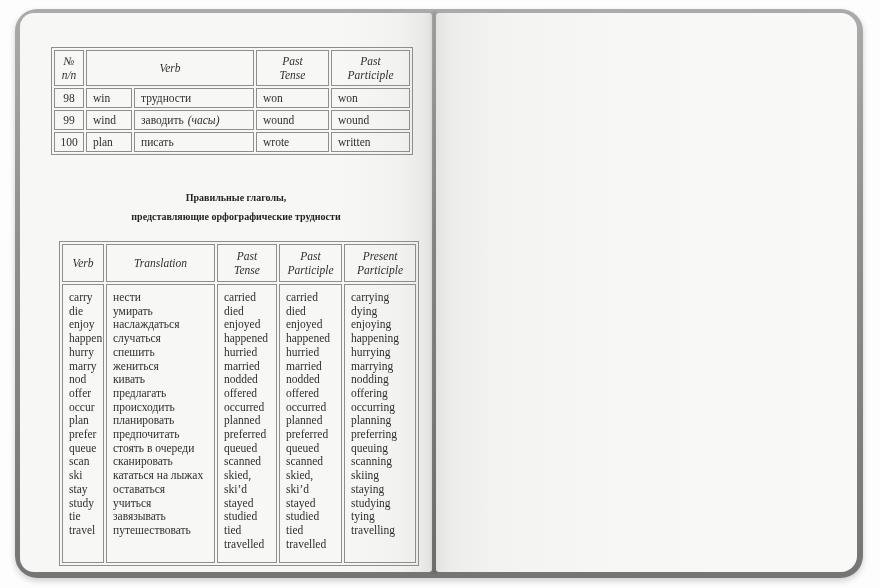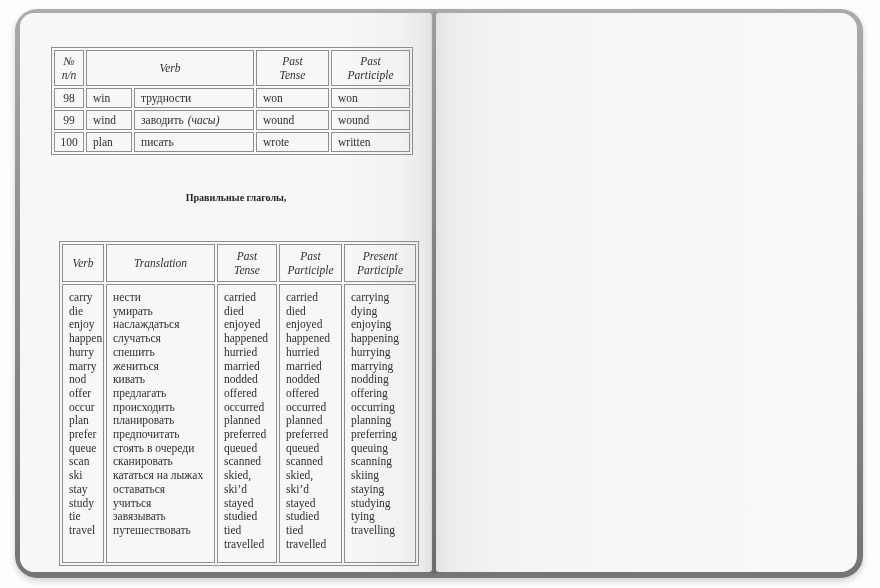--- a/index.html
+++ b/index.html
@@ -140,20 +140,21 @@
           <td>plan</td>
           <td><span>писать</span></td>
           <td>wrote</td>
           <td>written</td>
         </tr>
       </tbody>
     </table>
 
     <div class="heading">
       <div>Правильные глаголы,</div>
+      <div>представляющие орфографические трудности</div>
     </div>
 
     <table class="tbl tbl2">
       <colgroup>
         <col style="width:42px">
           <col style="width:109px">
           <col style="width:60px">
         <col style="width:63px">
           <col style="width:72px">
       </colgroup>

